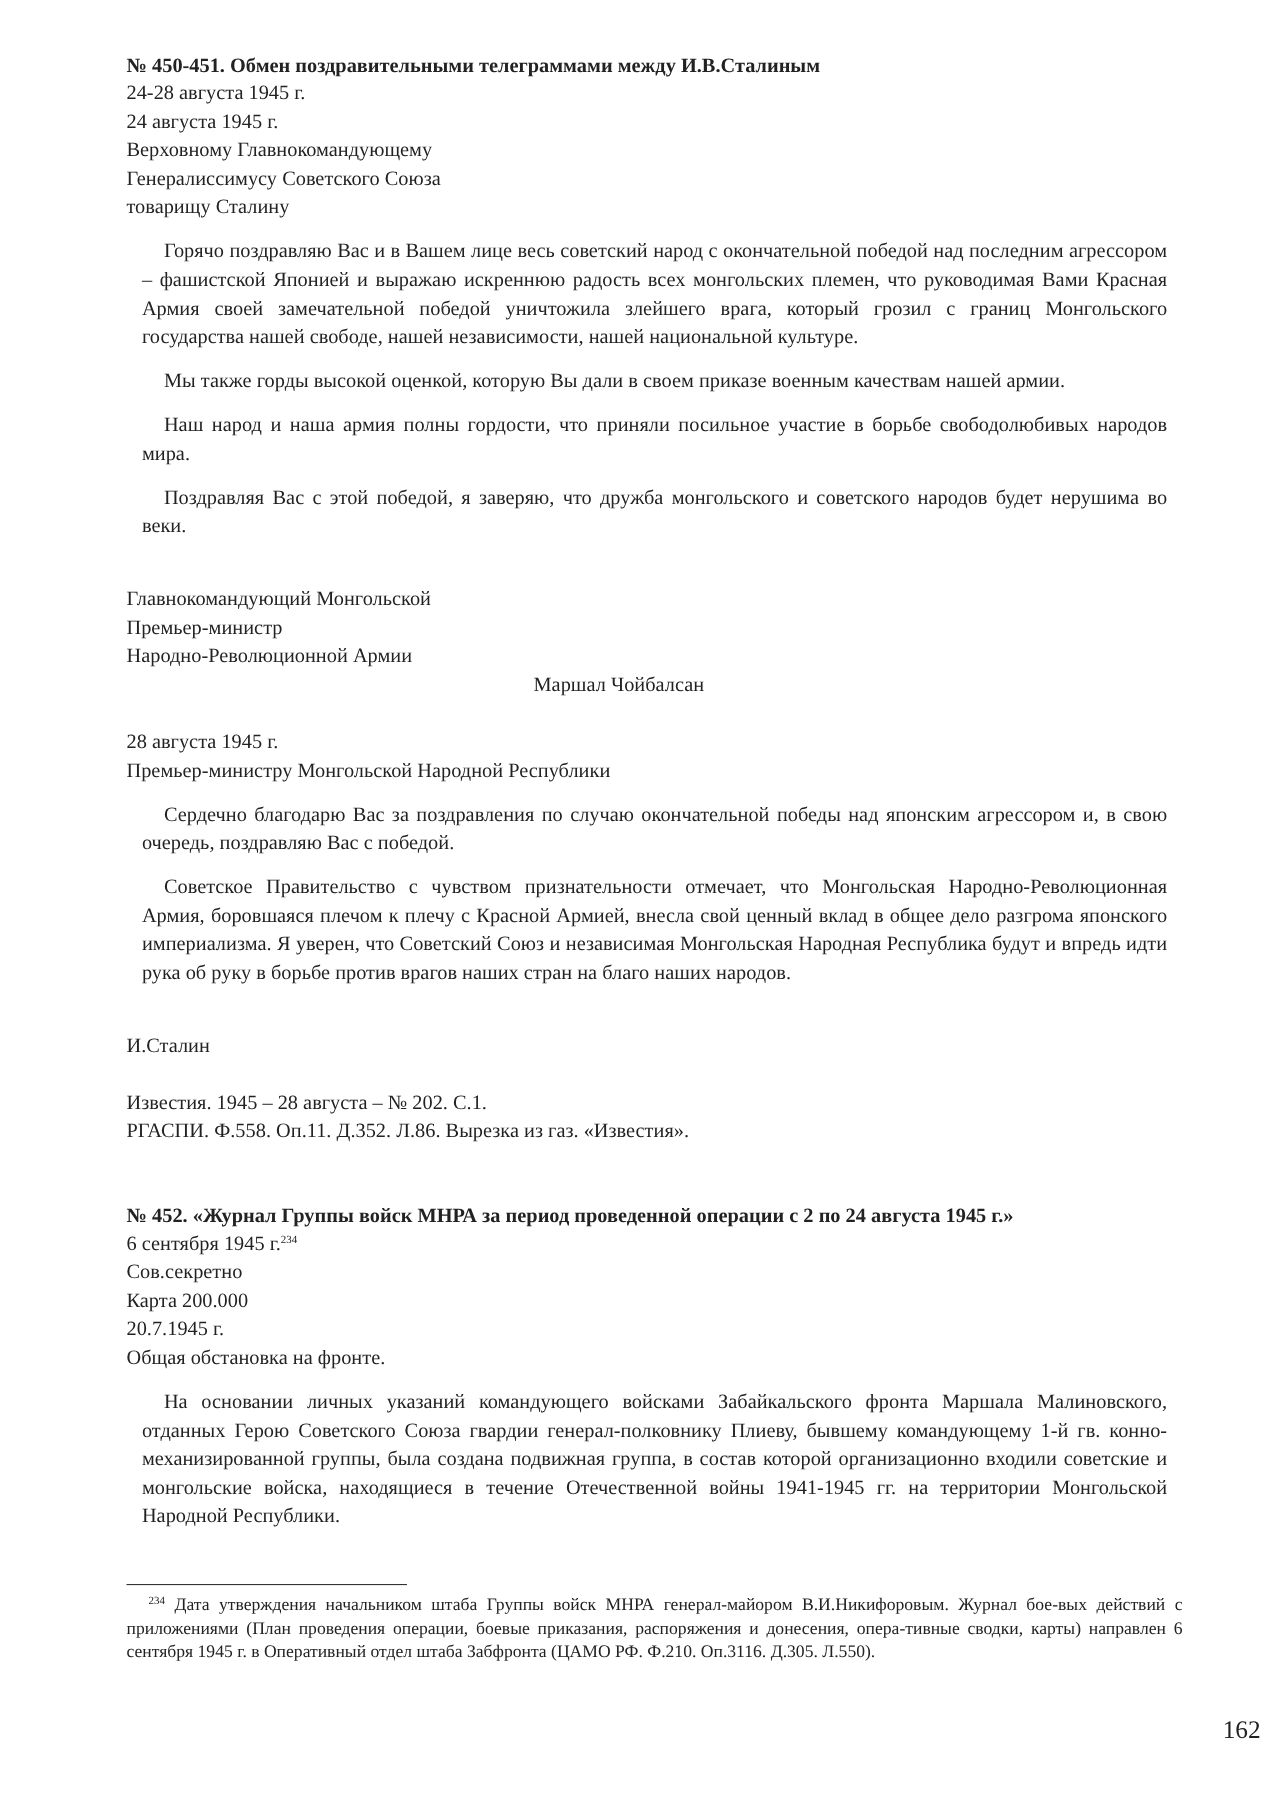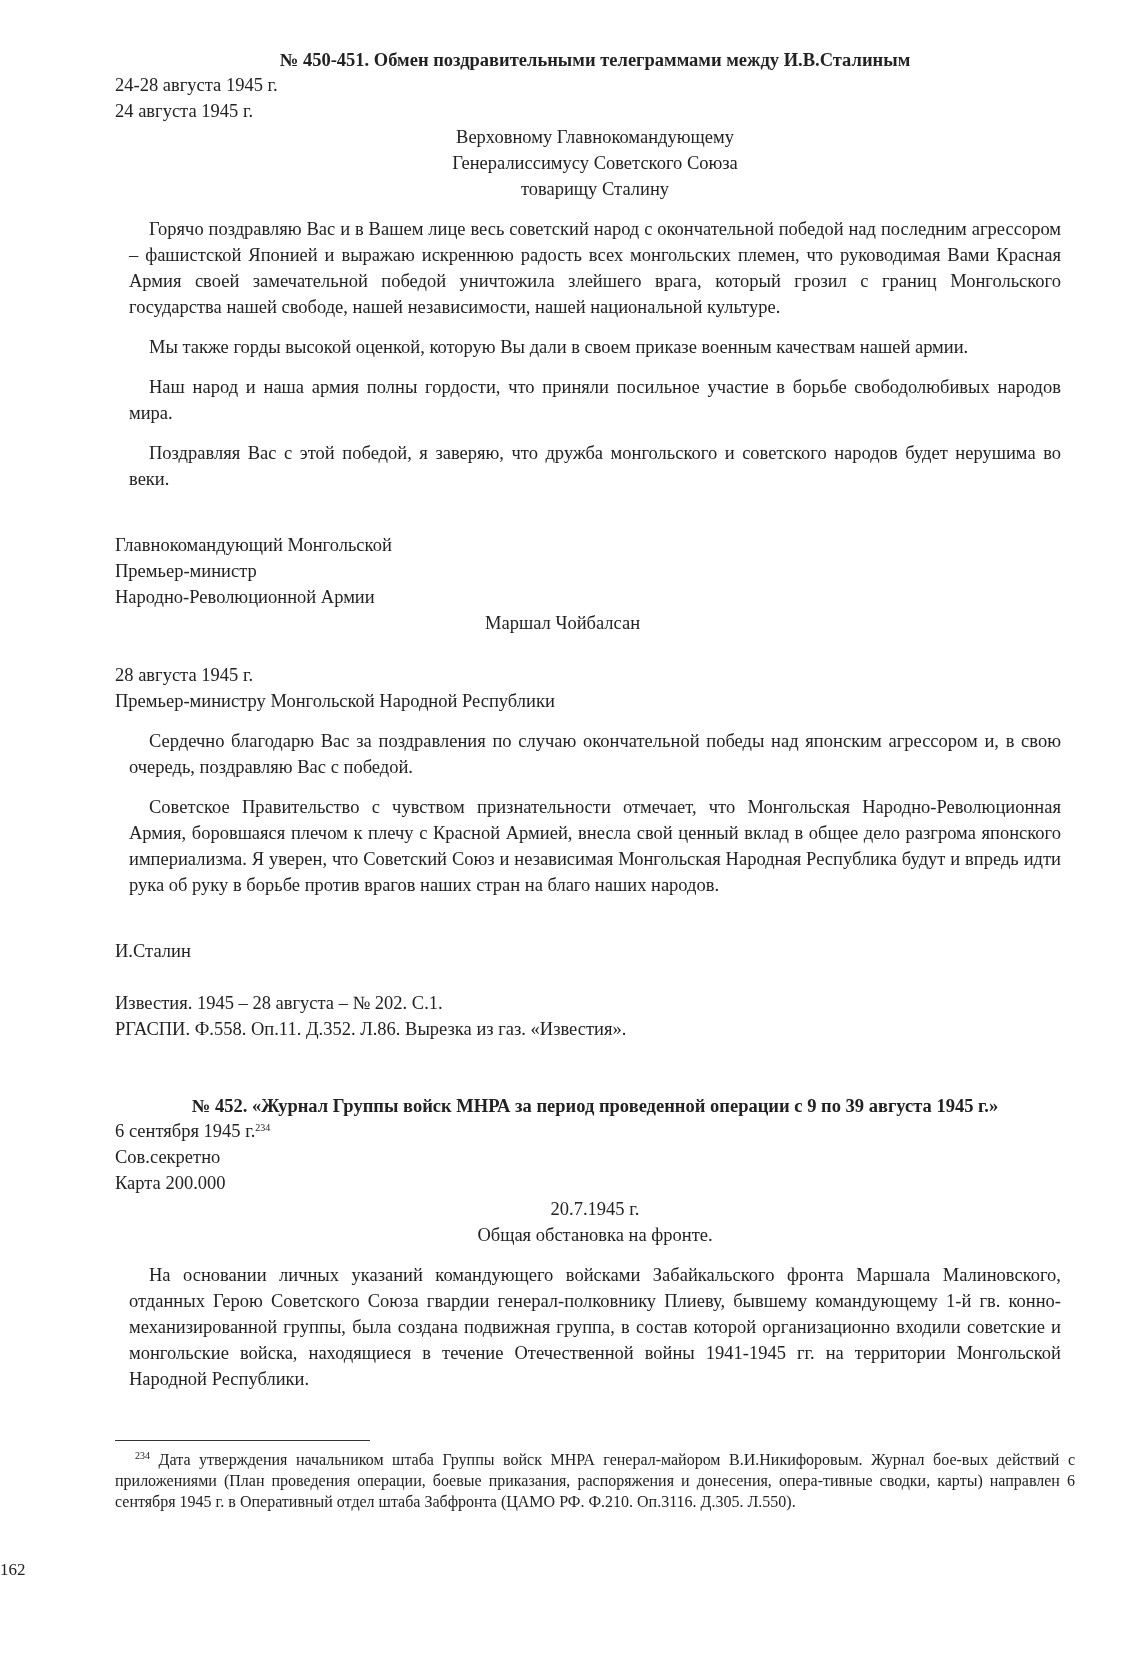--- a/index.html
+++ b/index.html
@@ -1,28 +1,28 @@
 <!DOCTYPE html>
 <html><head>
 <meta charset="utf-8">
 <style>
   html, body { margin:0; padding:0; background:#ffffff; }
   body { width:1146px; height:1654px; position:relative; overflow:hidden;
          font-family:"Liberation Serif","DejaVu Serif",serif; color:#222; }
   .page { position:absolute; left:115px; top:48px; width:960px; font-size:18.5px; line-height:26px; }
-  .title { font-weight:bold; text-align:center; font-size:18.5px; line-height:24px; }
+  .title { font-weight:bold; text-align:left; font-size:18.5px; line-height:24px; }
   .right { }
-  .center { text-align:center; }
+  .center { text-align:left; }
   .para { text-align:justify; text-indent:20px; margin:14px; }
   .gap { height:26px; }
   .sig-center { padding-left:370px; }
   .fn-rule { width:255px; border-top:1px solid #333; margin:48px 0 8px 0; }
   .footnote { font-size:16px; line-height:21px; text-align:justify; text-indent:20px; }
   sup { font-size:10px; vertical-align:6px; line-height:0; }
-  .pagenum { position:absolute; left:0; width:1146px; top:1560px; text-align:left; font-size:17px; }
+  .pagenum { position:absolute; left:0; width:1146px; top:1560px; text-align:right; font-size:23px; }
 </style>
 </head>
 <body>
 
 <div class="page">
   <div class="title">
     <div>№ 450-451. Обмен поздравительными телеграммами между И.В.Сталиным</div>
   </div>
   <div class="right">24-28 августа 1945 г.</div>
   <div class="right">24 августа 1945 г.</div>
@@ -56,21 +56,21 @@
 
   <div class="gap"></div>
   <div>И.Сталин</div>
 
   <div class="gap"></div>
   <div class="right">Известия. 1945 – 28 августа – № 202. С.1.</div>
   <div class="right">РГАСПИ. Ф.558. Оп.11. Д.352. Л.86. Вырезка из газ. «Известия».</div>
 
   <div class="gap"></div>
     <div class="gap"></div>
-  <div class="title">№ 452. «Журнал Группы войск МНРА за период проведенной операции с 9 по 39 августа 1945 г.»</div>
+  <div class="title">№ 452. «Журнал Группы войск МНРА за период проведенной операции с 2 по 24 августа 1945 г.»</div>
   <div class="right"><span>6 сентября 1945 г.</span><sup>234</sup></div>
   <div class="right">Сов.секретно</div>
   <div>Карта 200.000</div>
   <div class="center">20.7.1945 г.</div>
   <div class="center">Общая обстановка на фронте.</div>
   <p class="para">На основании личных указаний командующего войсками Забайкальского фронта Маршала Малиновского, отданных Герою Советского Союза гвардии генерал-полковнику Плиеву, бывшему командующему 1-й гв. конно-механизированной группы, была создана подвижная группа, в состав которой организационно входили советские и монгольские войска, находящиеся в течение Отечественной войны 1941-1945 гг. на территории Монгольской Народной Республики.</p>
 
   <div class="fn-rule"></div>
   <div class="footnote"><sup>234</sup> <span>Дата утверждения начальником штаба Группы войск МНРА генерал-майором В.И.Никифоровым. Журнал бое-вых действий с приложениями (План проведения операции, боевые приказания, распоряжения и донесения, опера-тивные сводки, карты) направлен 6 сентября 1945 г. в Оперативный отдел штаба Забфронта (ЦАМО РФ. Ф.210. Оп.3116. Д.305. Л.550).</span></div>
 </div>

